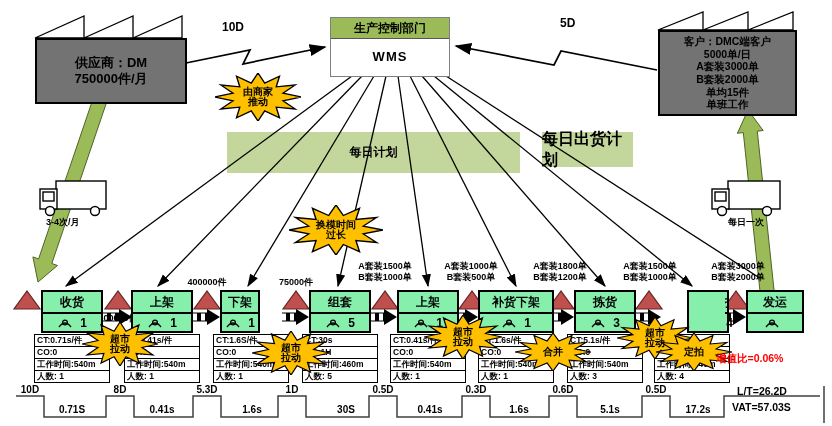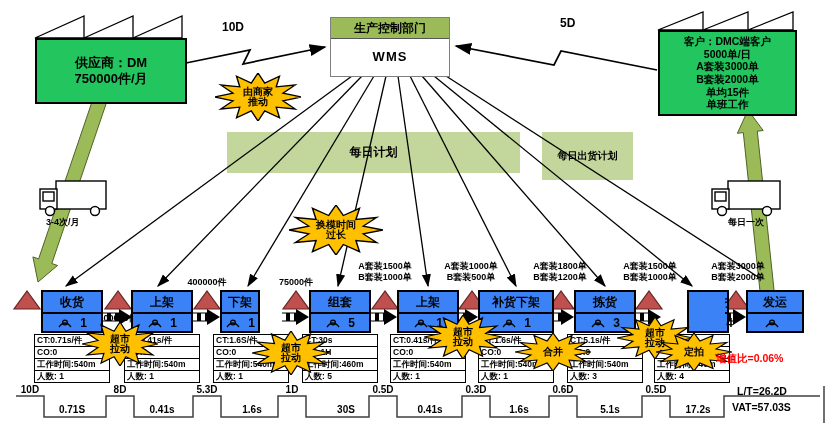--- a/index.html
+++ b/index.html
@@ -1,33 +1,33 @@
 <!DOCTYPE html>
 <html><head>
 <meta charset="utf-8">
 <style>
   html,body{margin:0;padding:0;background:#fff;}
   .canvas{position:relative;width:832px;height:426px;background:#fff;overflow:hidden;
           font-family:"Liberation Sans","DejaVu Sans",sans-serif;color:#000;}
   .abs{position:absolute;}
   .multi{white-space:pre-line;}
-  .entity{border:2px solid #000;background:#22c55e;font-weight:bold;text-align:center;
+  .entity{border:2px solid #000;background:#737373;font-weight:bold;text-align:center;
           display:flex;align-items:center;justify-content:center;z-index:2;}
   .supplier{left:35px;top:38px;width:148px;height:62px;font-size:13px;line-height:1.25;}
   .customer{left:658px;top:30px;width:135px;height:82px;font-size:10.5px;line-height:1.2;}
   .wms{left:330px;top:17px;width:118px;height:58px;border:1.5px solid #7f7f7f;background:#fff;z-index:2;}
   .wms-header{background:#9BBB59;border-bottom:1px solid #555;font-weight:bold;font-size:12px;
               text-align:center;height:20px;line-height:20px;}
   .wms-body{font-weight:bold;font-size:13px;text-align:center;line-height:35px;letter-spacing:1px;}
   .bar{background:#C3D69B;z-index:0;display:flex;align-items:center;justify-content:center;font-weight:bold;}
   .bar1{left:227px;top:132px;width:293px;height:41px;font-size:12px;}
-  .bar2{left:542px;top:132px;width:91px;height:48px;font-size:10px;}
+  .bar2{left:542px;top:132px;width:91px;height:35px;font-size:16px;}
   .freq{z-index:2;font-weight:bold;font-size:12px;}
   .trucklabel{z-index:2;font-weight:bold;font-size:9px;}
-  .pbox{border:2px solid #000;background:#3b82f6;z-index:2;box-sizing:border-box;}
+  .pbox{border:2px solid #000;background:#86efac;z-index:2;box-sizing:border-box;}
   .ptitle{height:20px;border-bottom:2px solid #000;font-weight:bold;font-size:12px;text-align:center;line-height:20px;overflow:hidden;}
   .pops{height:17px;display:flex;align-items:center;justify-content:center;gap:7px;font-weight:bold;font-size:12px;}
   .ptable{position:absolute;z-index:2;font-weight:bold;font-size:8.5px;}
   .prow{border:1px solid #000;background:#fff;padding:0 2px;height:11px;line-height:11px;white-space:nowrap;overflow:hidden;}
   .prow + .prow{margin-top:-1px;}
   .burst{z-index:3;display:flex;align-items:center;justify-content:center;text-align:center;
          font-weight:bold;font-size:10px;line-height:1.05;}
   .burst svg{position:absolute;left:0;top:0;width:100%;height:100%;}
   .burst span{position:relative;z-index:1;white-space:pre-line;}
   .invlabel{z-index:2;font-weight:bold;font-size:9px;text-align:center;line-height:1.2;}

